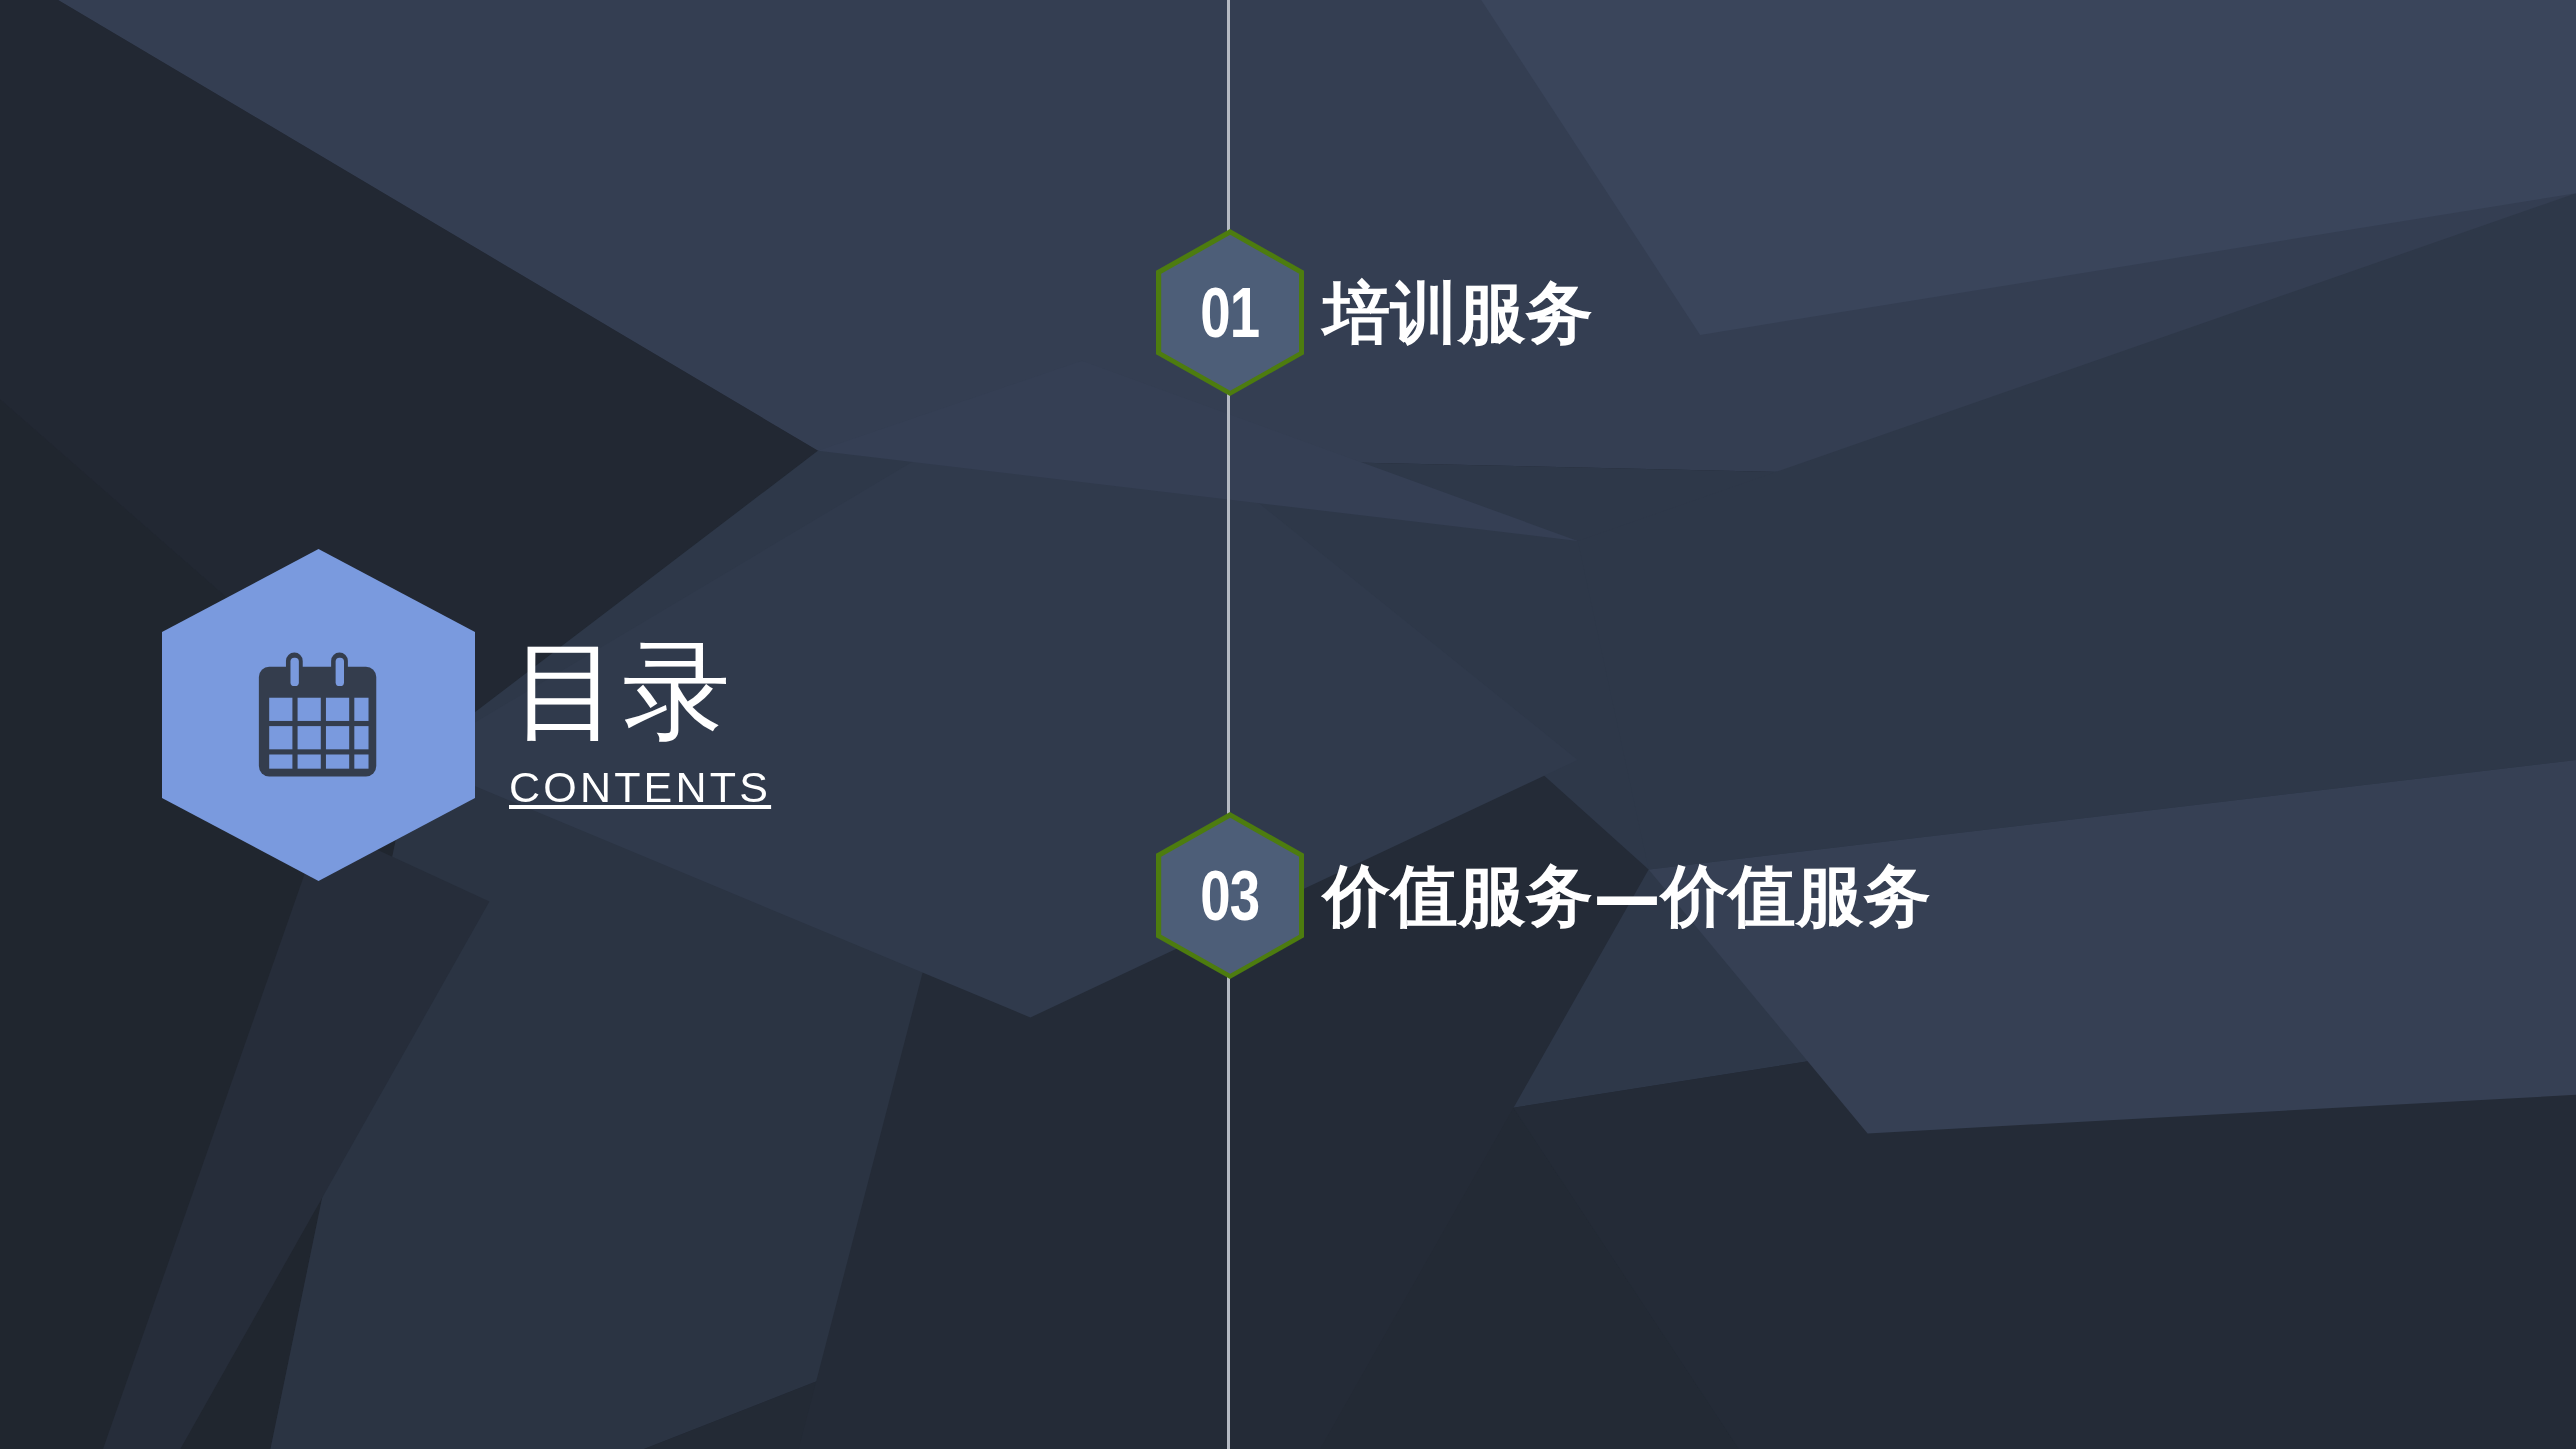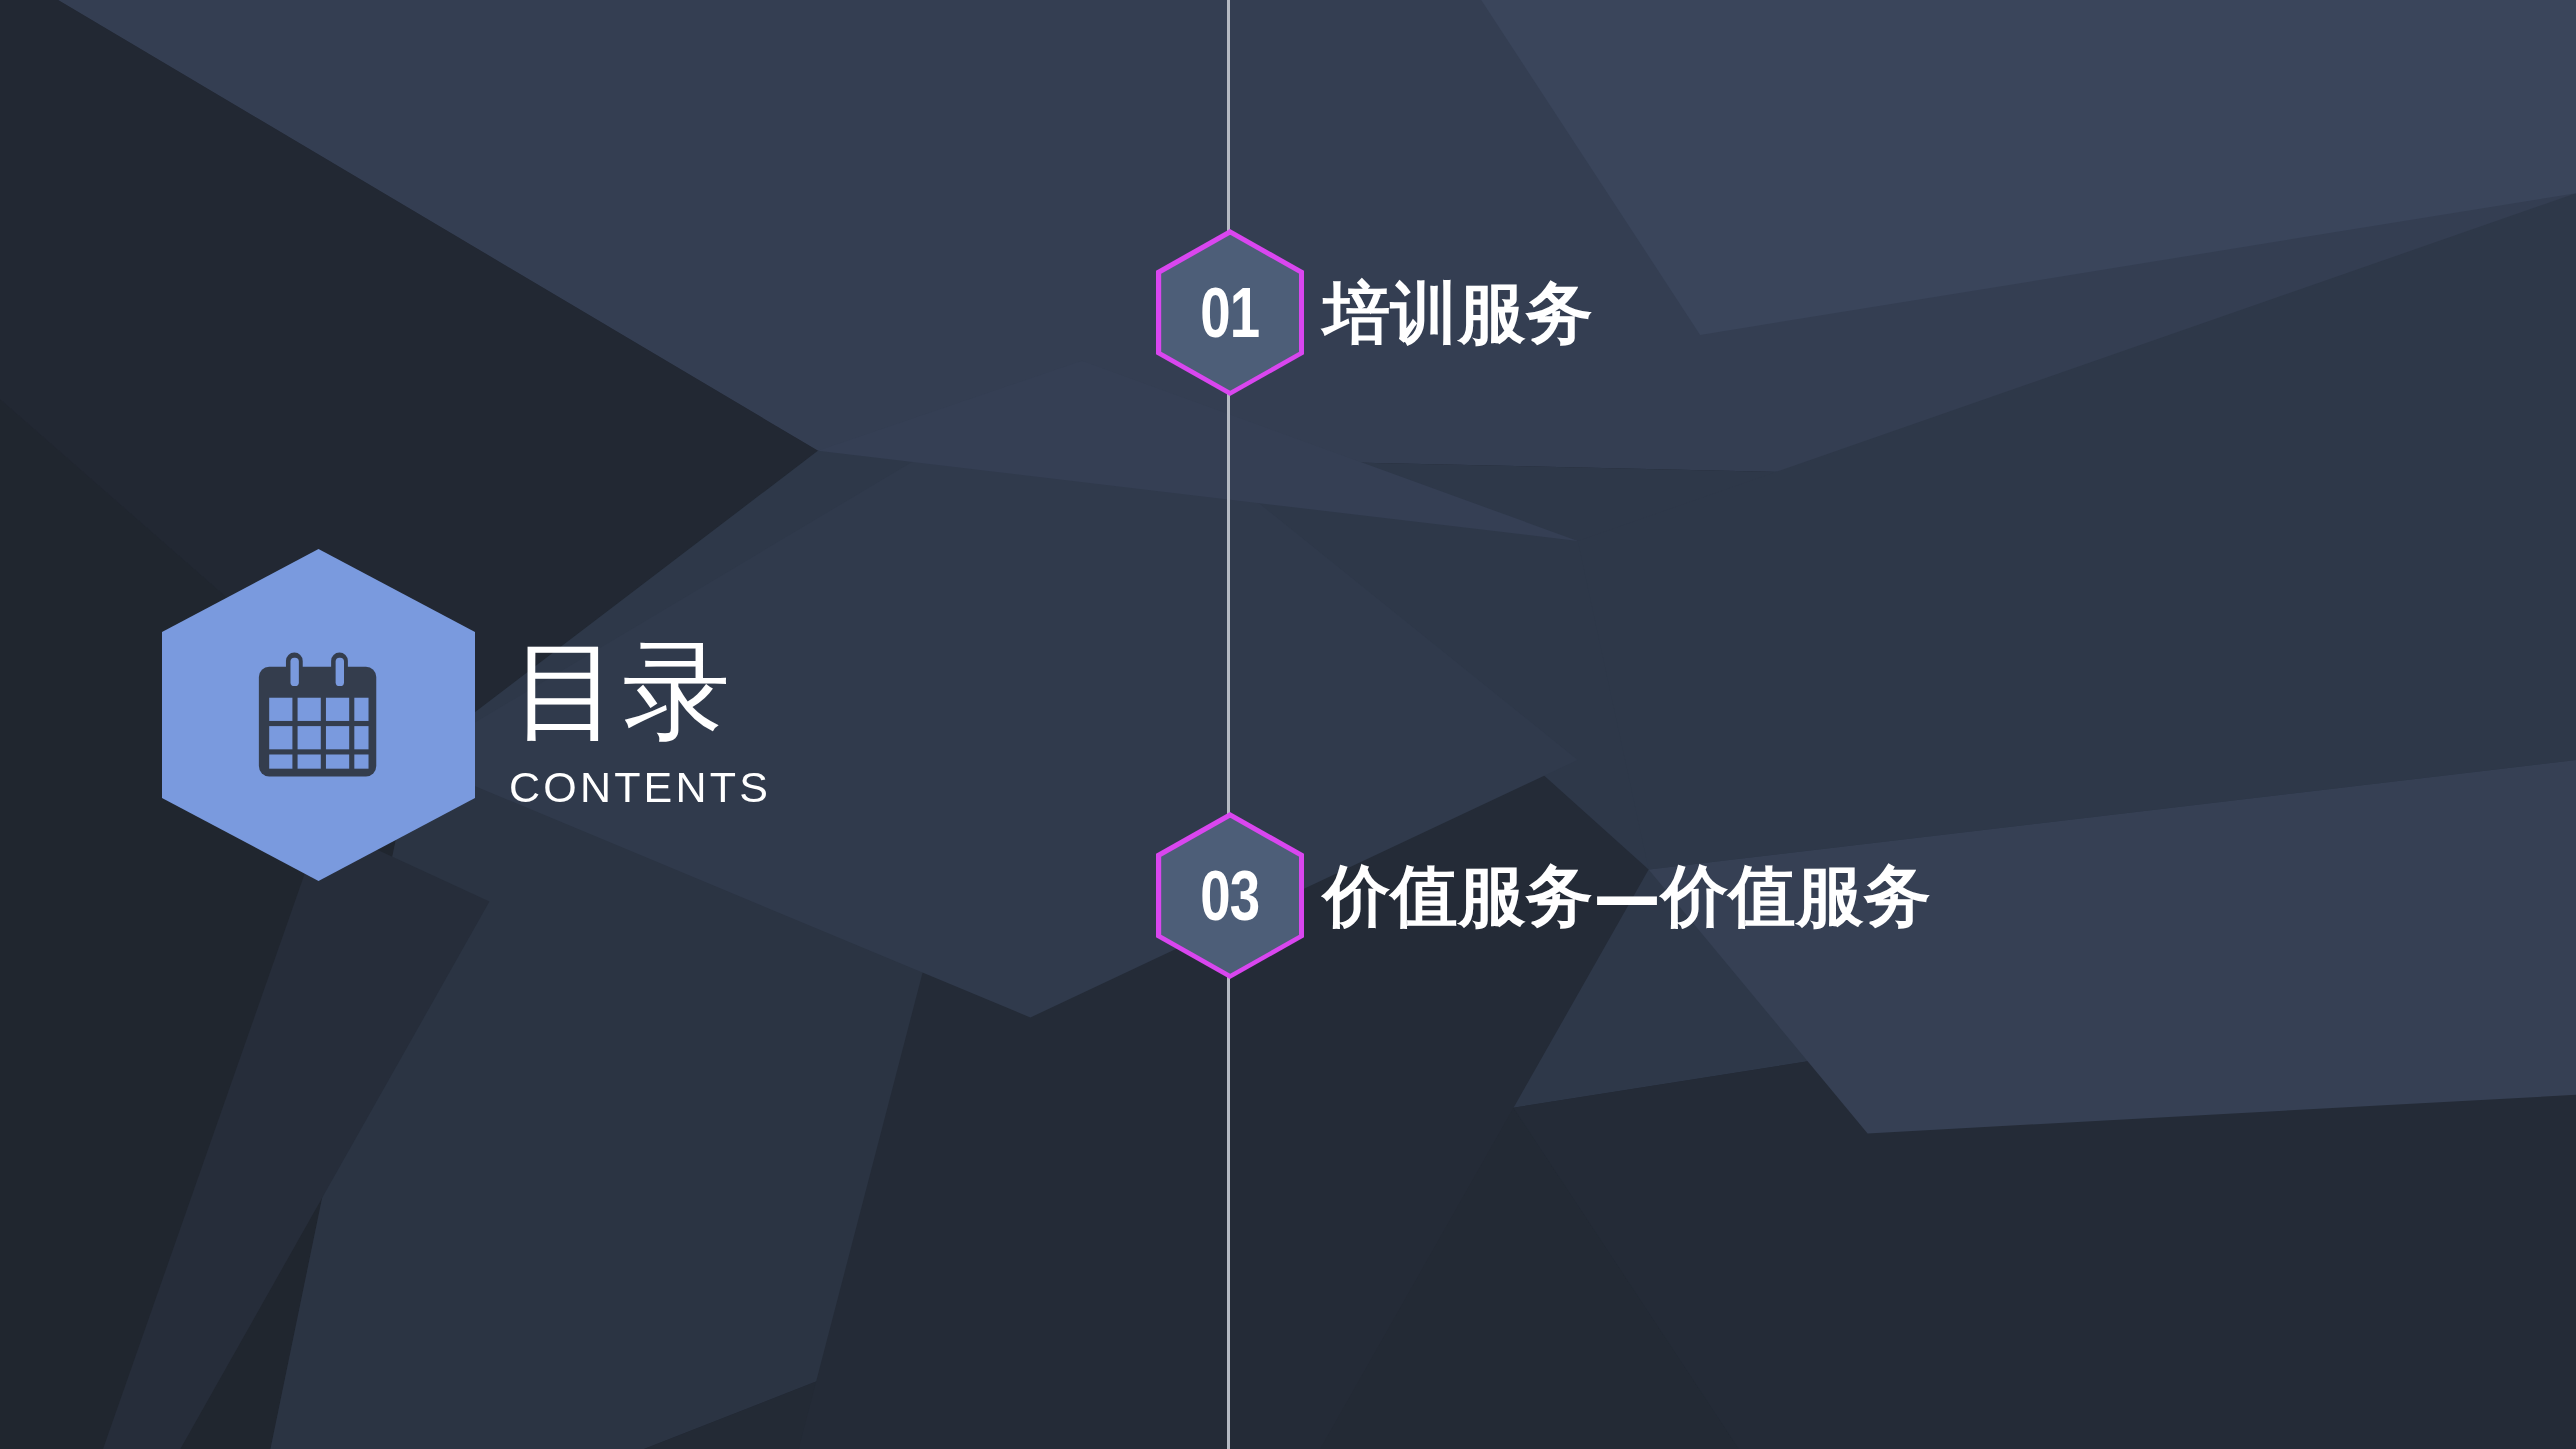--- a/index.html
+++ b/index.html
@@ -35,21 +35,21 @@
     position: absolute;
     left: 1156px;
     width: 148px;
     height: 167px;
   }
   .hex-badge {
     position: absolute;
     left: 0; top: 0;
     width: 148px;
     height: 167px;
-    background: #d946ef;
+    background: #4d7c0f;
     clip-path: polygon(50% 0%, 100% 25%, 100% 75%, 50% 100%, 0% 75%, 0% 25%);
     display: flex;
     align-items: center;
     justify-content: center;
   }
   .hex-badge-inner {
     position: absolute;
     left: 5.2px; top: 5.8px;
     width: 138px;
     height: 156px;
@@ -109,20 +109,21 @@
   }
   .contents-sub {
     position: absolute;
     left: 509px;
     top: 763px;
     color: #ffffff;
     font-size: 43px;
     font-weight: 400;
     letter-spacing: 3.2px;
     font-family: "Liberation Sans", sans-serif;
+    text-decoration: underline;
   }
 </style>
 </head>
 <body>
 
 <div id="slide">
 
   <svg id="bg-polygons" viewBox="0 0 4000 2250" preserveAspectRatio="none">
     <rect x="0" y="0" width="4000" height="2250" fill="#242a36"></rect>
 

